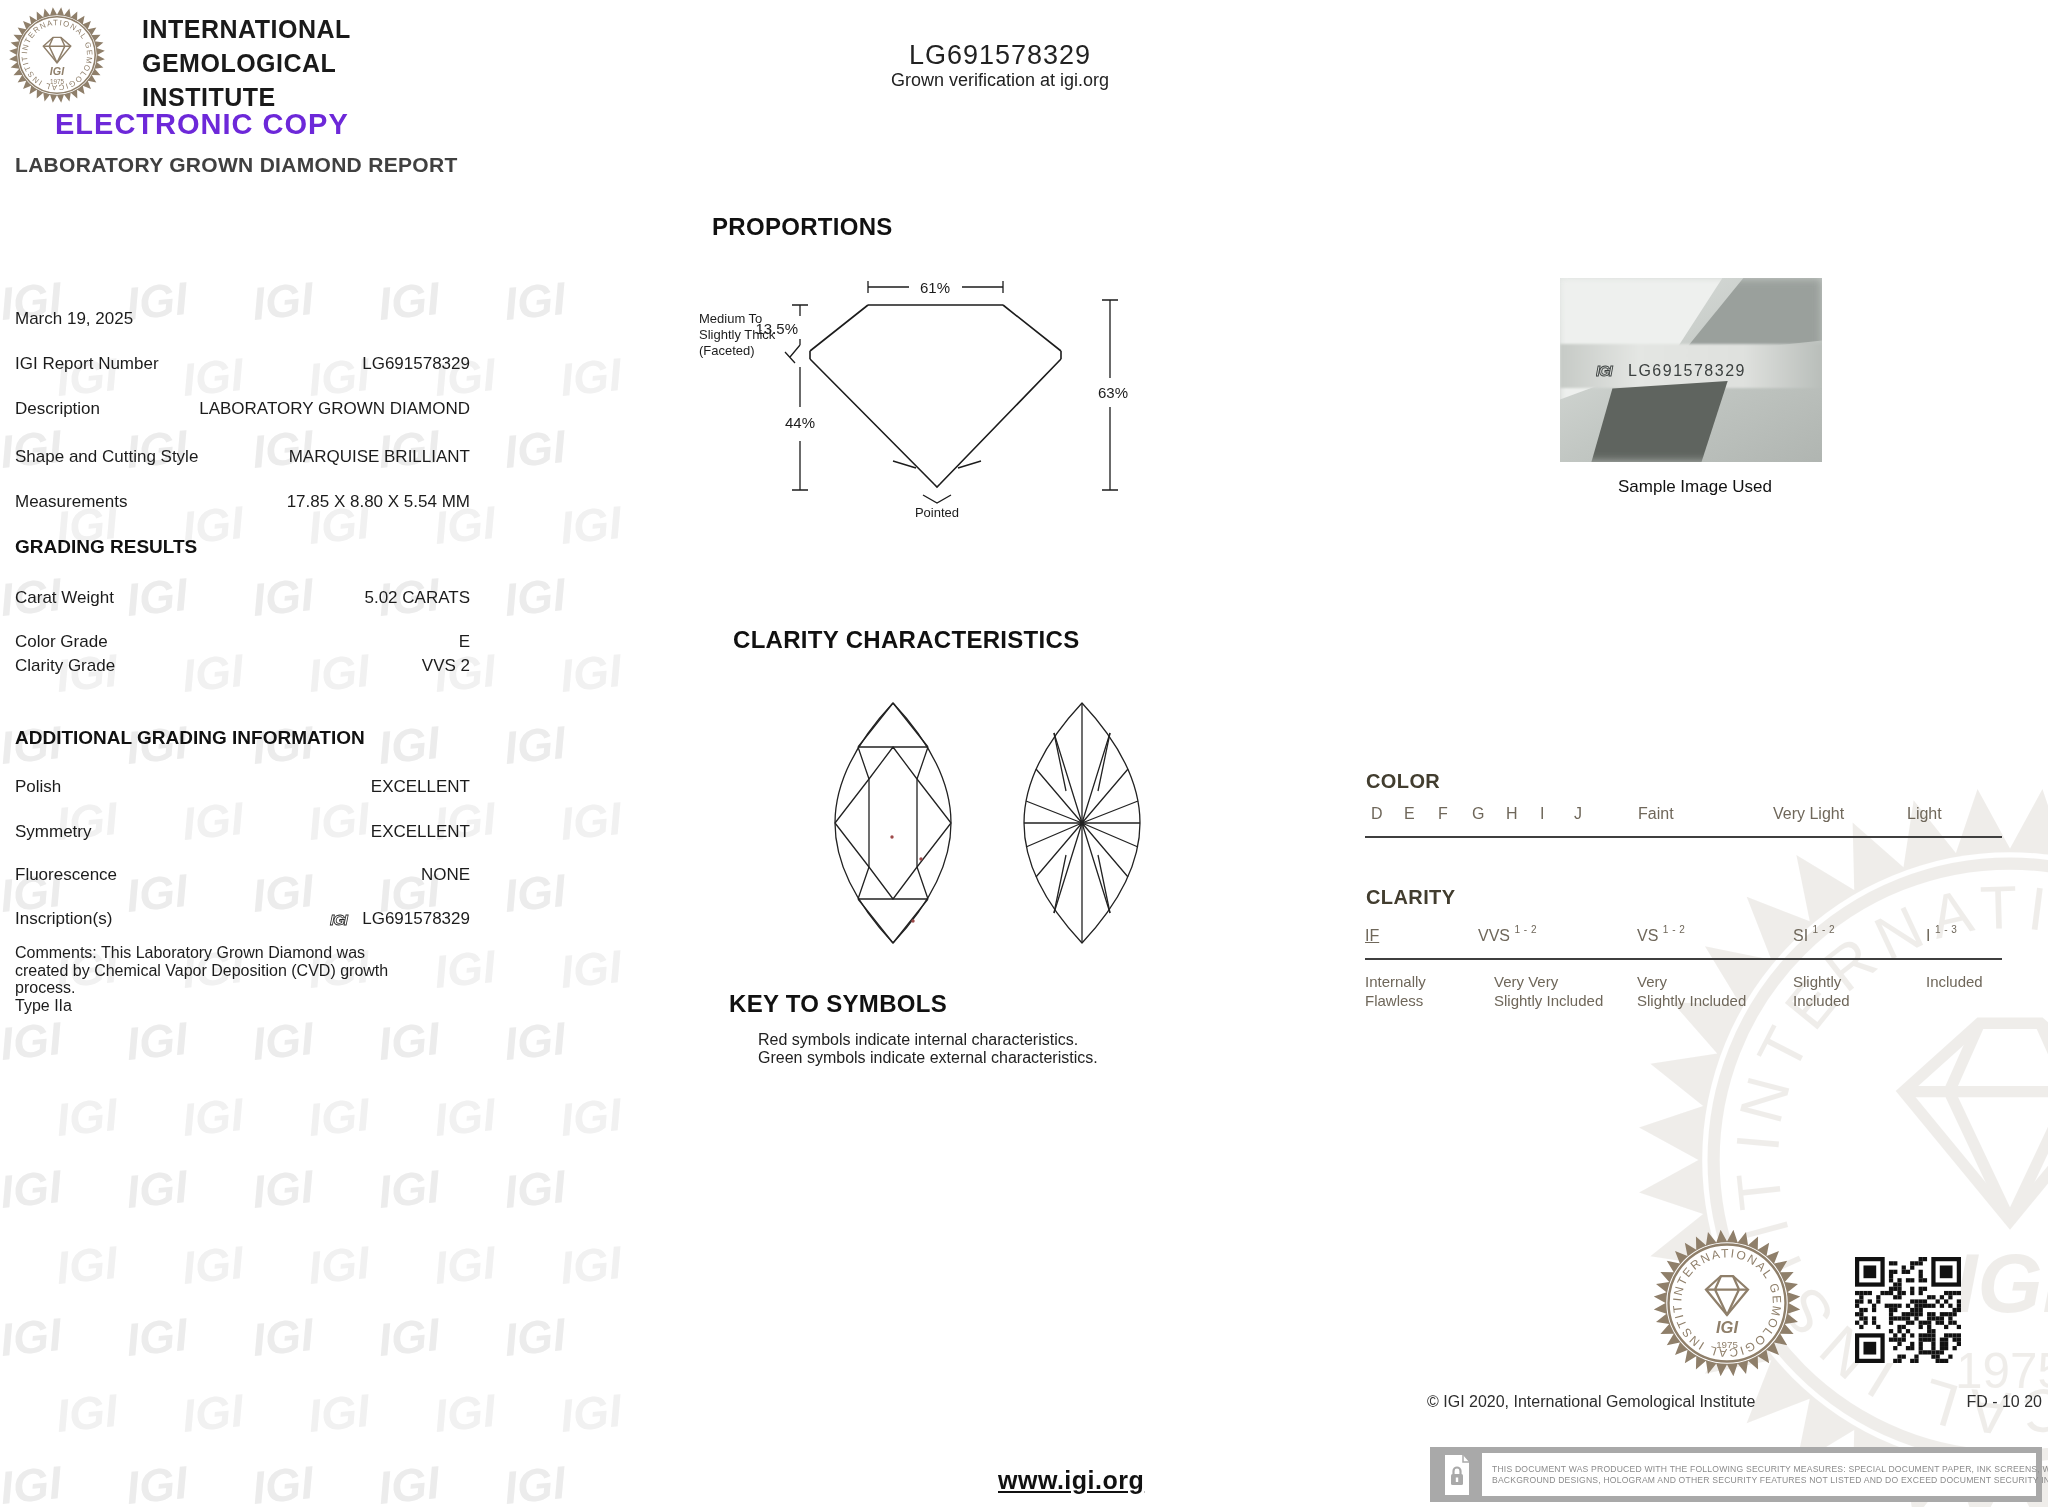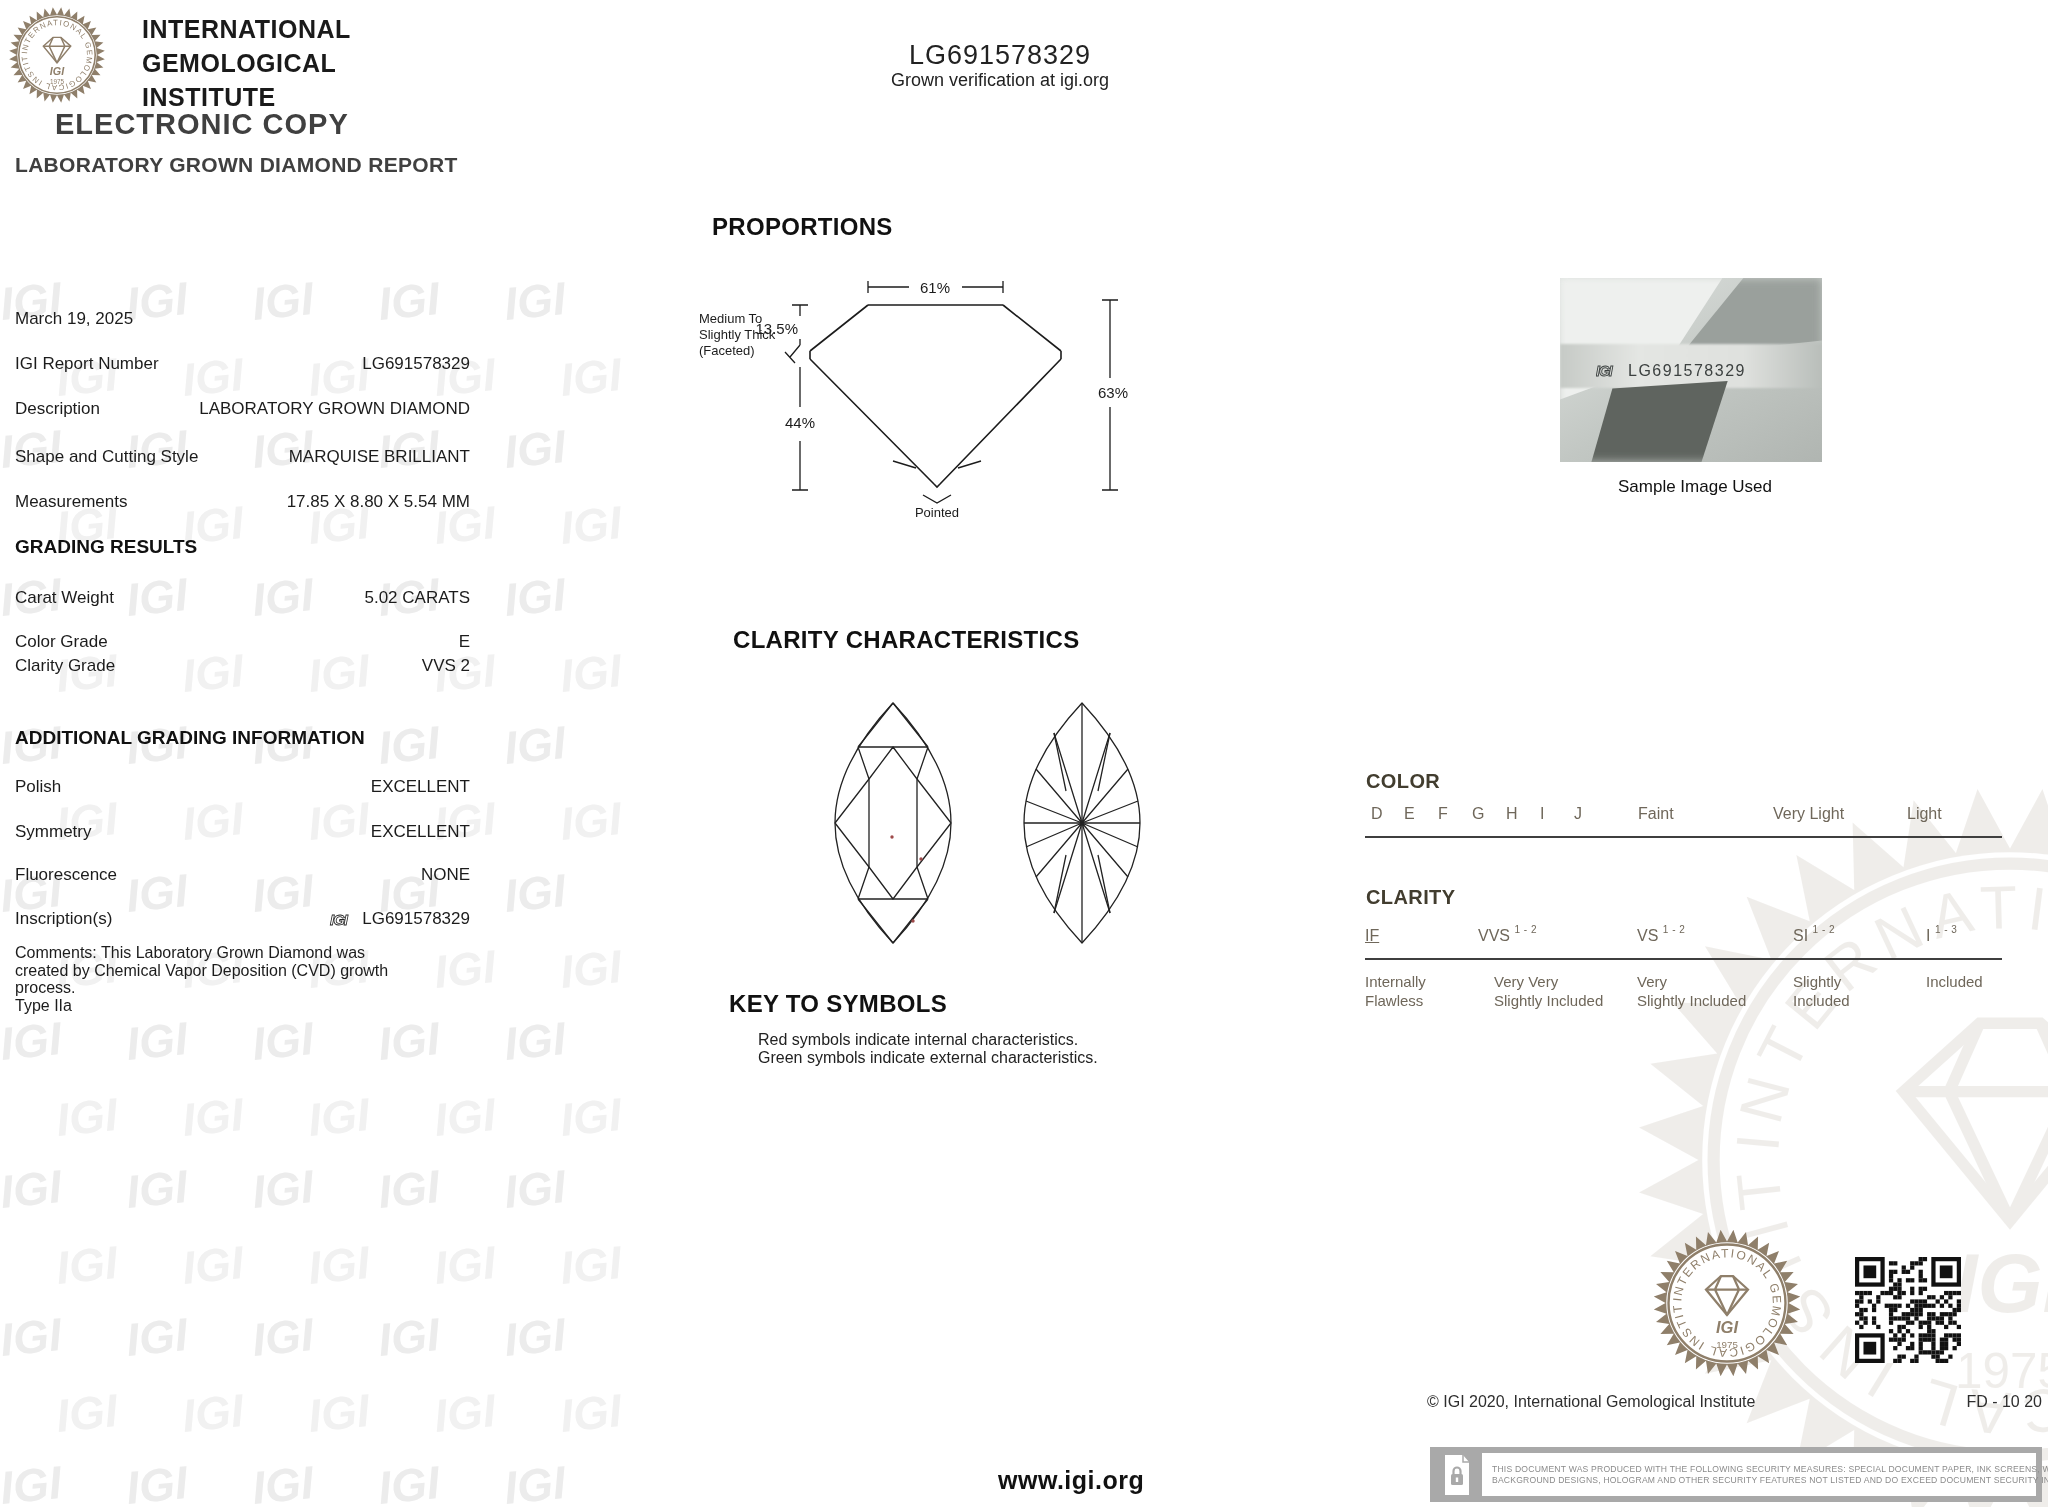--- a/index.html
+++ b/index.html
@@ -1,21 +1,21 @@
 <!DOCTYPE html>
 <html><head>
 <meta charset="utf-8">
 <style>
   html,body{margin:0;padding:0;background:#888;}
   .page{position:relative;width:2048px;height:1507px;background:#ffffff;overflow:hidden;
         font-family:"Liberation Sans",sans-serif;color:#1c1c1c;}
   .abs{position:absolute;}
   
   .org-name{font-size:25px;font-weight:bold;letter-spacing:.5px;line-height:34px;color:#1a1a1a;}
-  .electronic{font-size:29px;font-weight:bold;letter-spacing:1px;color:#404040;}
+  .electronic{font-size:29px;font-weight:bold;letter-spacing:1px;color:#6d28d9;}
   .doc-title{font-size:21px;font-weight:bold;letter-spacing:.3px;color:#404040;}
   .rep-num{font-size:27px;letter-spacing:1px;color:#222;text-align:center;}
   .rep-ver{font-size:18px;color:#222;text-align:center;}
   
   .row{position:absolute;left:15px;width:455px;display:flex;justify-content:space-between;font-size:17px;}
   .row .lab{text-align:center;}
   .row .val{text-align:right;}
   .sect-h{position:absolute;left:15px;font-size:19px;font-weight:bold;color:#111;}
   .comments{position:absolute;left:15px;width:470px;font-size:16px;line-height:17.5px;}
   
@@ -502,21 +502,21 @@
         <rect x="20" y="2" width="3" height="3"></rect>
         <rect x="0" y="18" width="7" height="7"></rect>
         <rect x="1" y="19" width="5" height="5" fill="#fff"></rect>
         <rect x="2" y="20" width="3" height="3"></rect>
       </g>
   </svg>
 
   <div class="abs copyright" style="left:1427px;top:1393px;">© IGI 2020, International Gemological Institute</div>
   <div class="abs formcode" style="left:1942px;top:1393px;width:100px;text-align:right;">FD - 10 20</div>
 
-  <div class="abs website" style="left:998px;top:1466px;">www.igi.org</div>
+  <div class="abs website" style="left:998px;top:1466px;text-decoration:underline;">www.igi.org</div>
 
   <div class="secbox">
     <svg class="abs" style="left:11px;top:7px;" width="32" height="42" viewBox="0 0 32 42">
       <path d="M4,1 L22,1 L28,8 L28,41 L4,41 Z" fill="#ffffff"></path>
       <path d="M22,1 L22,8 L28,8" fill="none" stroke="#a9a9a9" stroke-width="1.5"></path>
       <rect x="10" y="20" width="12" height="11" rx="1.5" fill="#a9a9a9"></rect>
       <path d="M12.5,20 v-3 a3.5,3.5 0 0,1 7,0 v3" fill="none" stroke="#a9a9a9" stroke-width="2.2"></path>
       <rect x="14.8" y="23.5" width="2.4" height="4.5" fill="#ffffff"></rect>
     </svg>
     <div class="inner">

